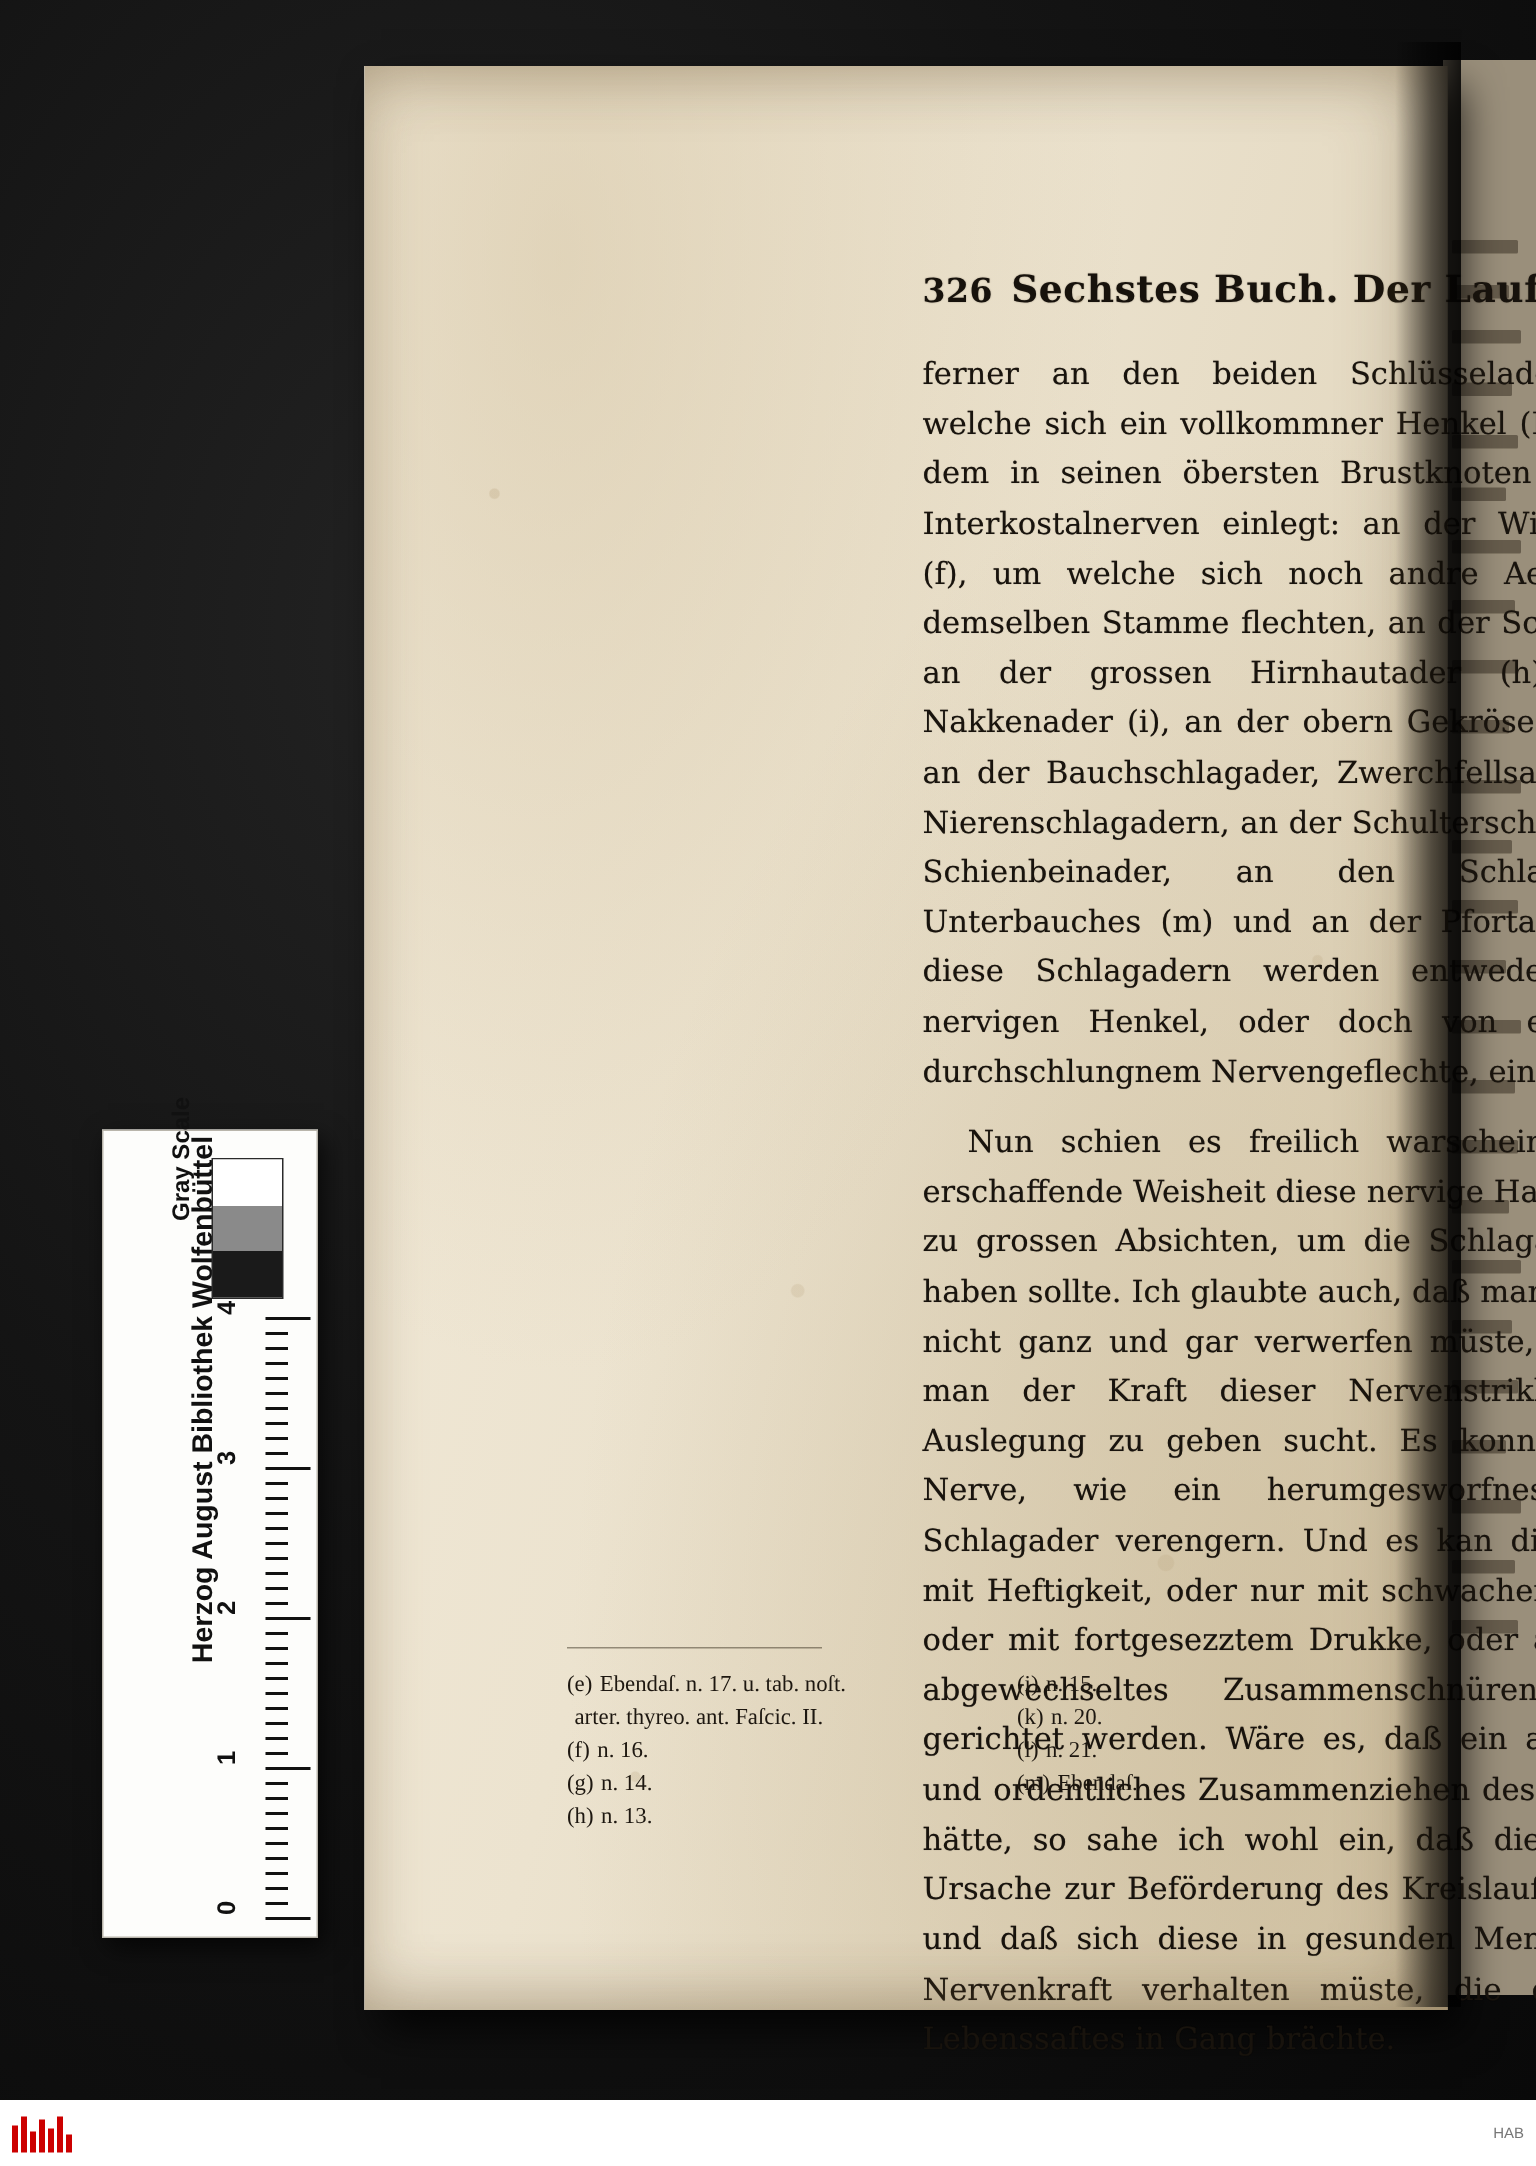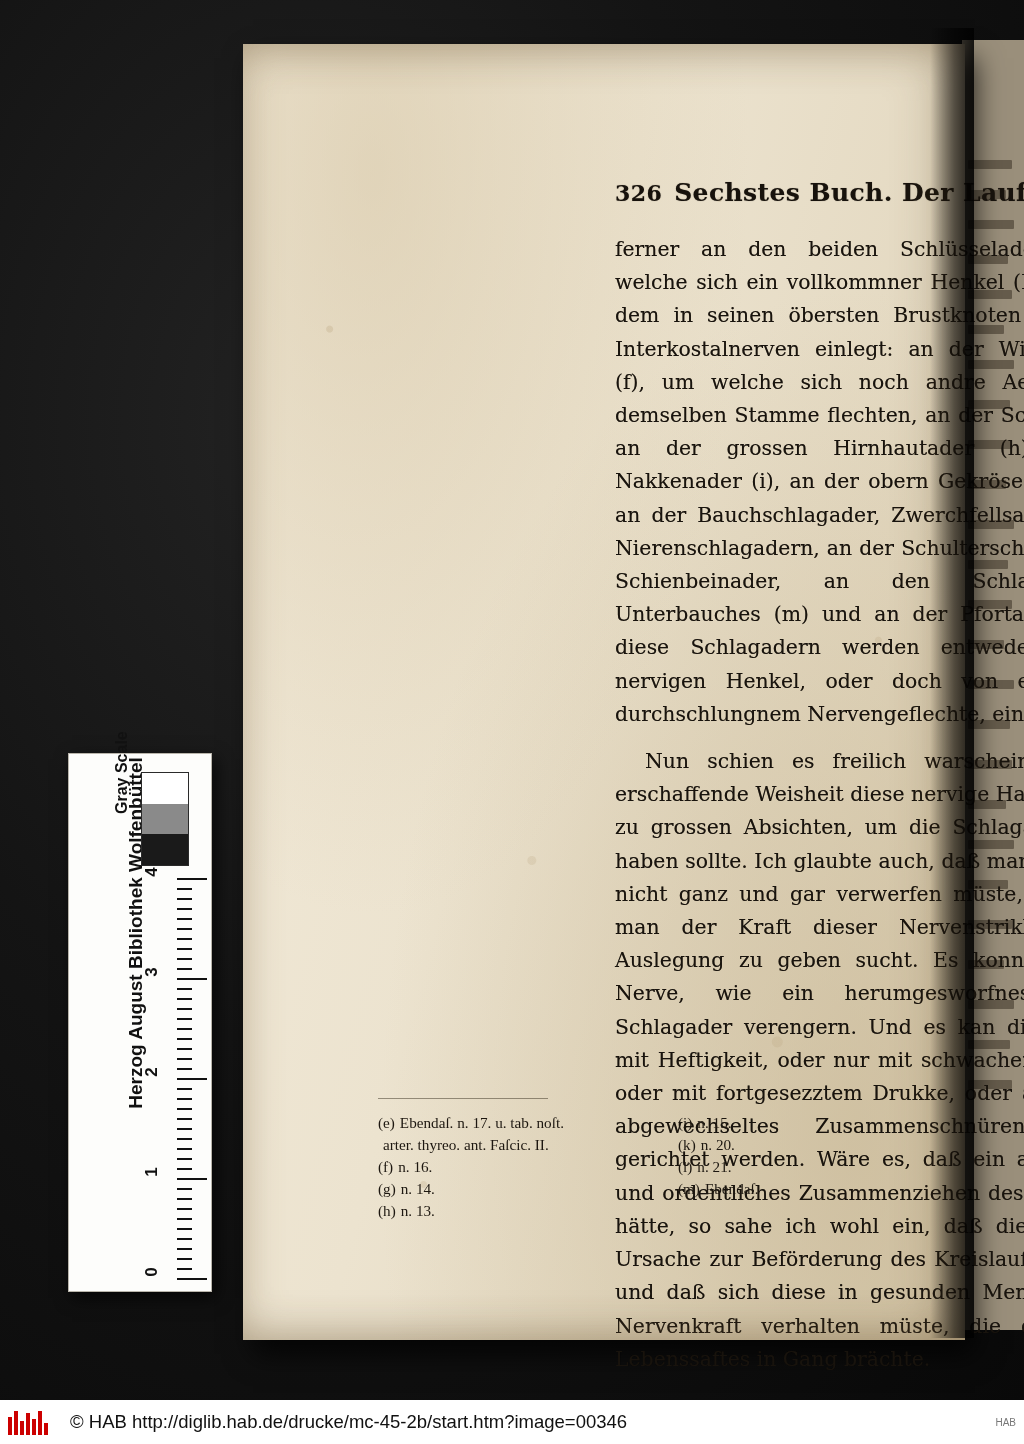--- a/index.html
+++ b/index.html
@@ -403,15 +403,14 @@
 <div id="credit">
   <div id="hab-logo">
     <i style="height:18px"></i>
       <i style="height:24px"></i>
       <i style="height:14px"></i>
       <i style="height:22px"></i>
       <i style="height:16px"></i>
       <i style="height:24px"></i>
       <i style="height:12px"></i>
   </div>
-  <div id="credit-text">© HAB http://diglib.hab.de/drucke/mc-45-2b/start.htm?image=00346</div>
   <div id="credit-code">HAB</div>
 </div>
 
 </body></html>

